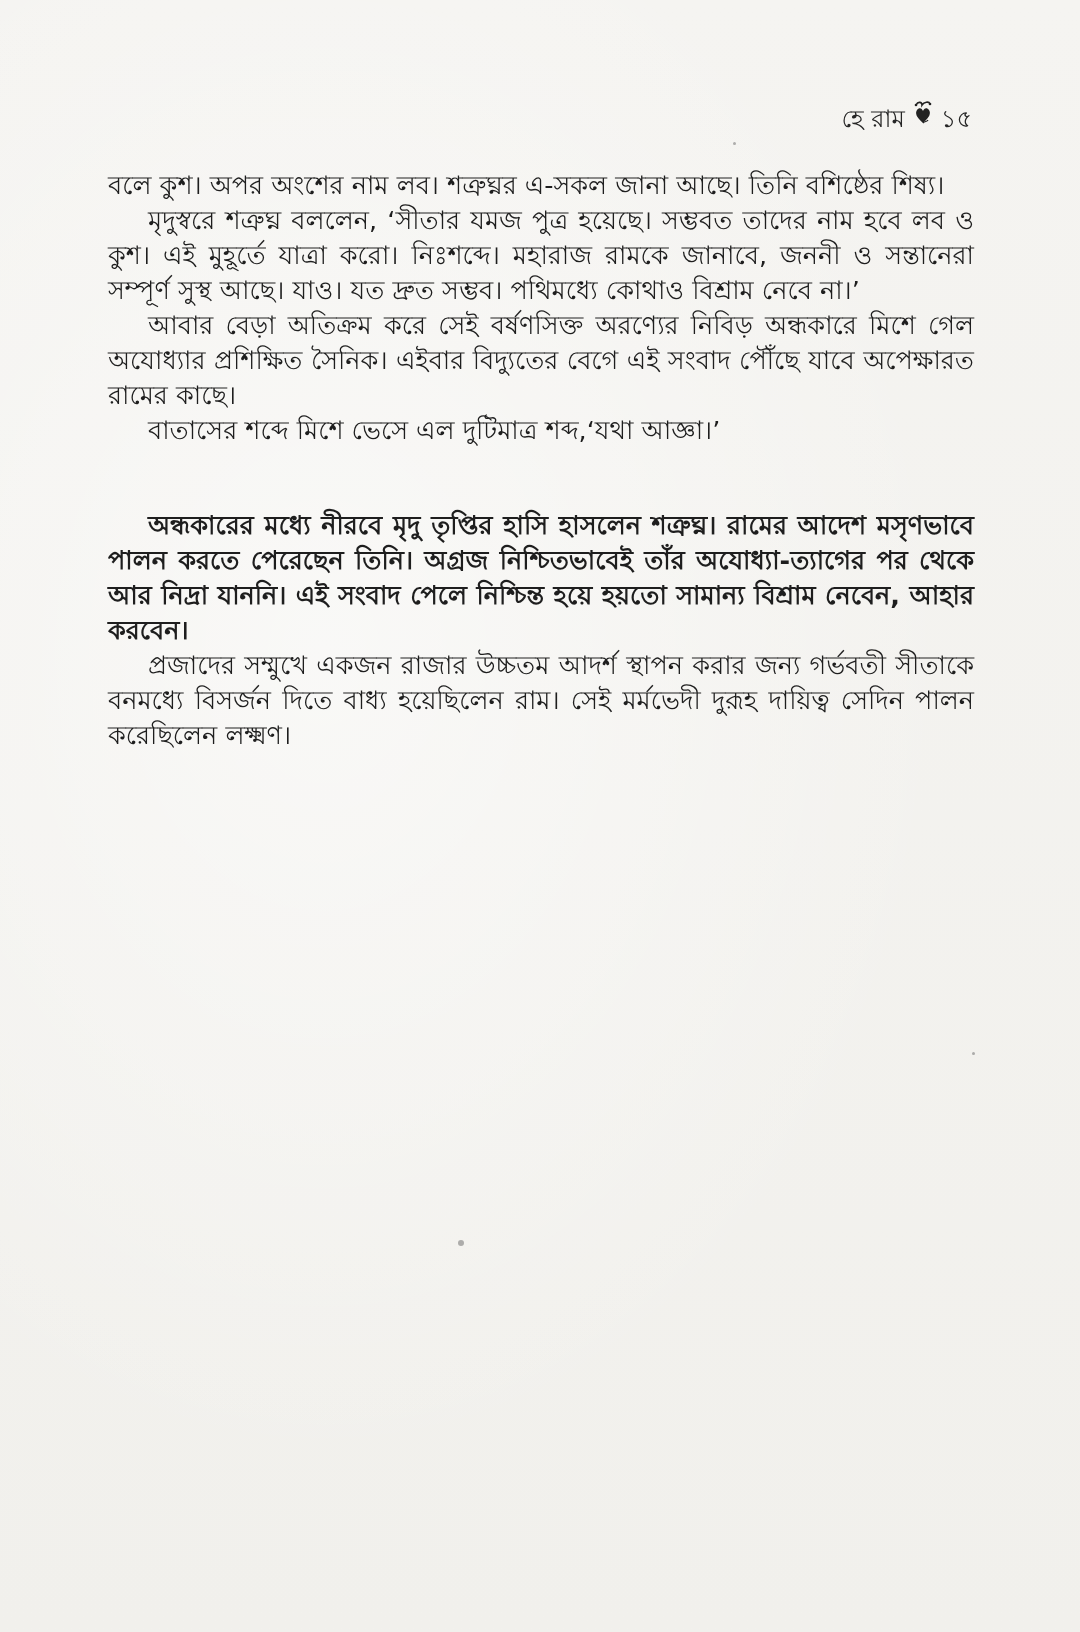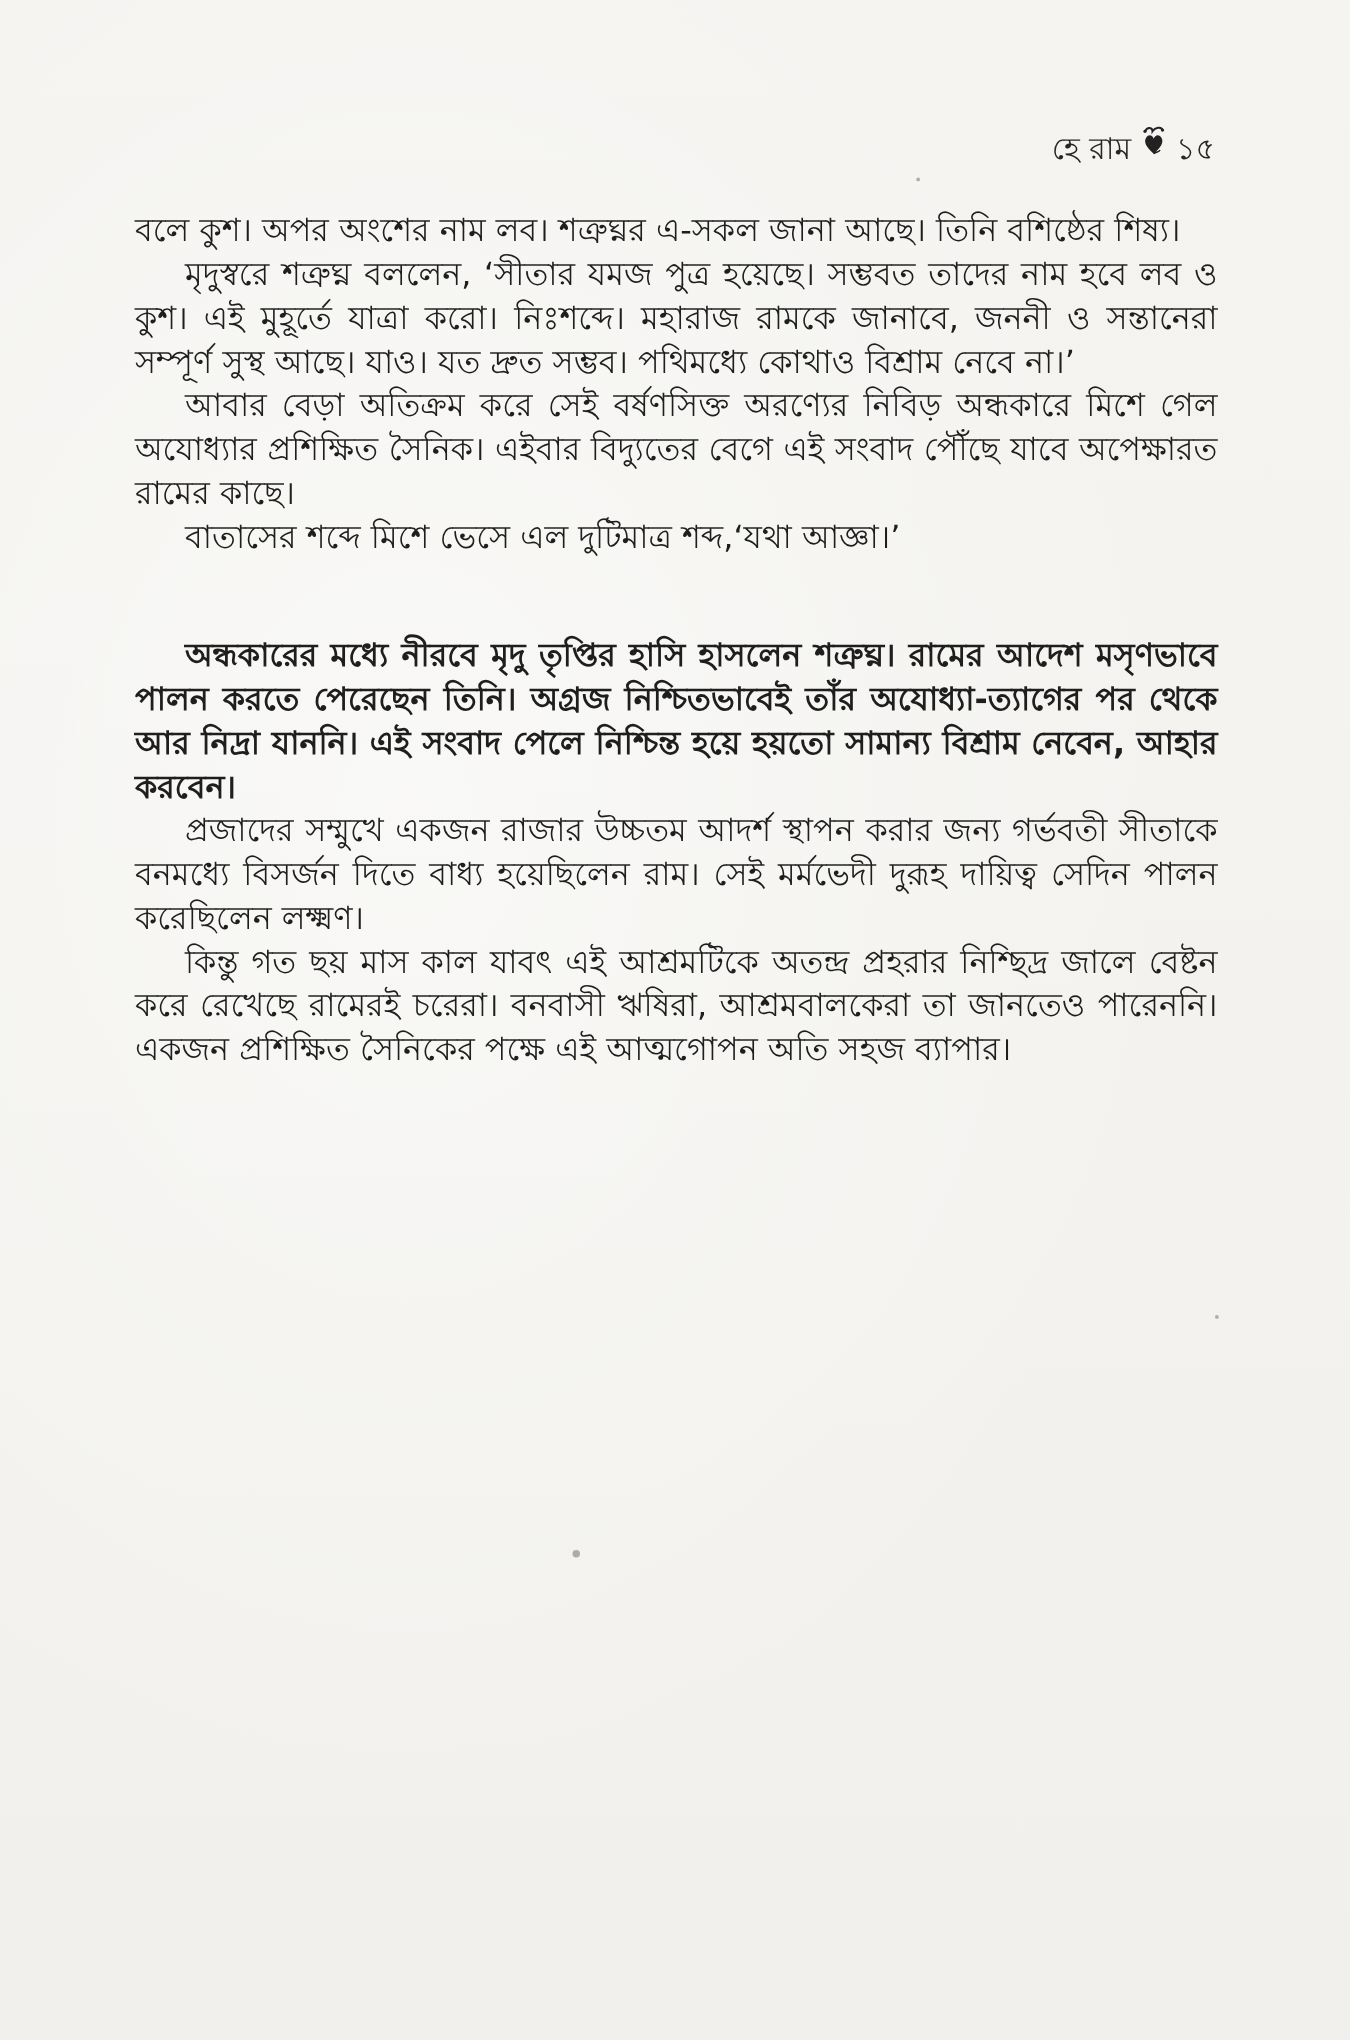--- a/index.html
+++ b/index.html
@@ -83,19 +83,18 @@
     <span>১৫</span>
   </div>
 
   <div class="text-block">
     <p class="para first">বলে কুশ। অপর অংশের নাম লব। শত্রুঘ্নর এ-সকল জানা আছে। তিনি বশিষ্ঠের শিষ্য।</p>
     <p class="para">মৃদুস্বরে শত্রুঘ্ন বললেন, ‘সীতার যমজ পুত্র হয়েছে। সম্ভবত তাদের নাম হবে লব ও কুশ। এই মুহূর্তে যাত্রা করো। নিঃশব্দে। মহারাজ রামকে জানাবে, জননী ও সন্তানেরা সম্পূর্ণ সুস্থ আছে। যাও। যত দ্রুত সম্ভব। পথিমধ্যে কোথাও বিশ্রাম নেবে না।’</p>
     <p class="para">আবার বেড়া অতিক্রম করে সেই বর্ষণসিক্ত অরণ্যের নিবিড় অন্ধকারে মিশে গেল অযোধ্যার প্রশিক্ষিত সৈনিক। এইবার বিদ্যুতের বেগে এই সংবাদ পৌঁছে যাবে অপেক্ষারত রামের কাছে।</p>
     <p class="para">বাতাসের শব্দে মিশে ভেসে এল দুটিমাত্র শব্দ,‘যথা আজ্ঞা।’</p>
     <p class="para gap-before">অন্ধকারের মধ্যে নীরবে মৃদু তৃপ্তির হাসি হাসলেন শত্রুঘ্ন। রামের আদেশ মসৃণভাবে পালন করতে পেরেছেন তিনি। অগ্রজ নিশ্চিতভাবেই তাঁর অযোধ্যা-ত্যাগের পর থেকে আর নিদ্রা যাননি। এই সংবাদ পেলে নিশ্চিন্ত হয়ে হয়তো সামান্য বিশ্রাম নেবেন, আহার করবেন।</p>
     <p class="para">প্রজাদের সম্মুখে একজন রাজার উচ্চতম আদর্শ স্থাপন করার জন্য গর্ভবতী সীতাকে বনমধ্যে বিসর্জন দিতে বাধ্য হয়েছিলেন রাম। সেই মর্মভেদী দুরূহ দায়িত্ব সেদিন পালন করেছিলেন লক্ষ্মণ।</p>
-    <p class="para">কিন্তু গত ছয় মাস কাল যাবৎ এই আশ্রমটিকে অতন্দ্র প্রহরার নিশ্ছিদ্র জালে বেষ্টন করে রেখেছে রামেরই চরেরা। বনবাসী ঋষিরা, আশ্রমবালকেরা তা জানতেও পারেননি। একজন প্রশিক্ষিত সৈনিকের পক্ষে এই আত্মগোপন অতি সহজ ব্যাপার।</p>
   </div>
 
   <span class="speck" style="left:733px; top:142px;"></span>
   <span class="speck" style="left:458px; top:1240px; width:6px; height:6px;"></span>
   <span class="speck" style="left:972px; top:1052px;"></span>
 </div>
 
 </body></html>

